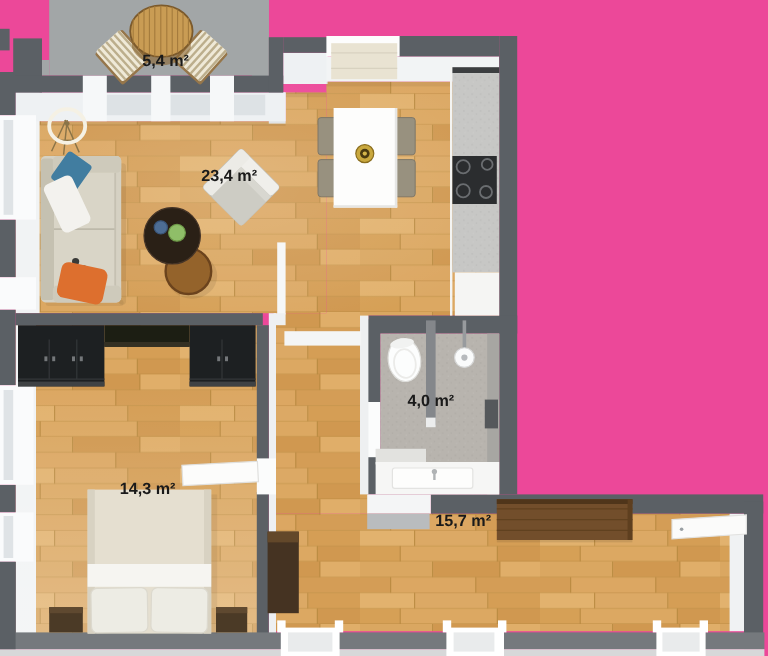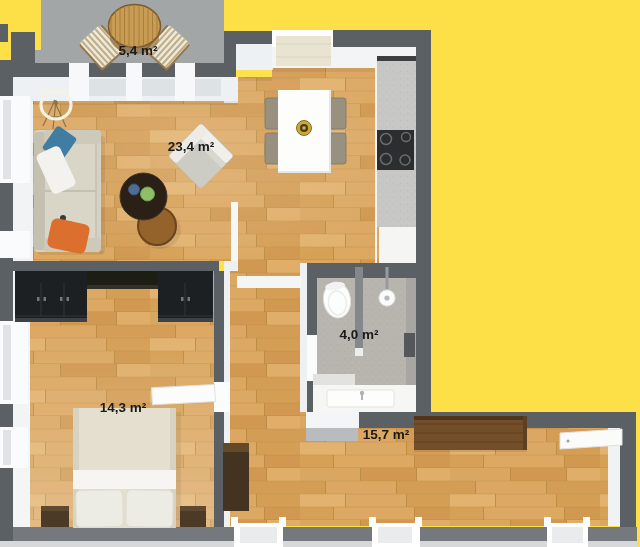--- a/index.html
+++ b/index.html
@@ -1,16 +1,16 @@
 <!DOCTYPE html>
 <html><head>
 <meta charset="utf-8">
 <style>
 html,body{margin:0;padding:0;background:#ffffff;}
-#page{position:relative;width:640px;height:547px;overflow:hidden;background:#fde047;
+#page{position:relative;width:640px;height:547px;overflow:hidden;background:#ec4899;
 font-family:"Liberation Sans",sans-serif;}
 </style>
 </head>
 <body>
 <div id="page">
 <svg width="640" height="547" viewBox="0 0 640 547">
 <defs>
 <pattern id="wd" width="150" height="52" patternUnits="userSpaceOnUse">
   <rect width="150" height="52" fill="#d6a259"></rect>
   <rect x="0" y="0" width="150" height="13" fill="#daa761"></rect>

